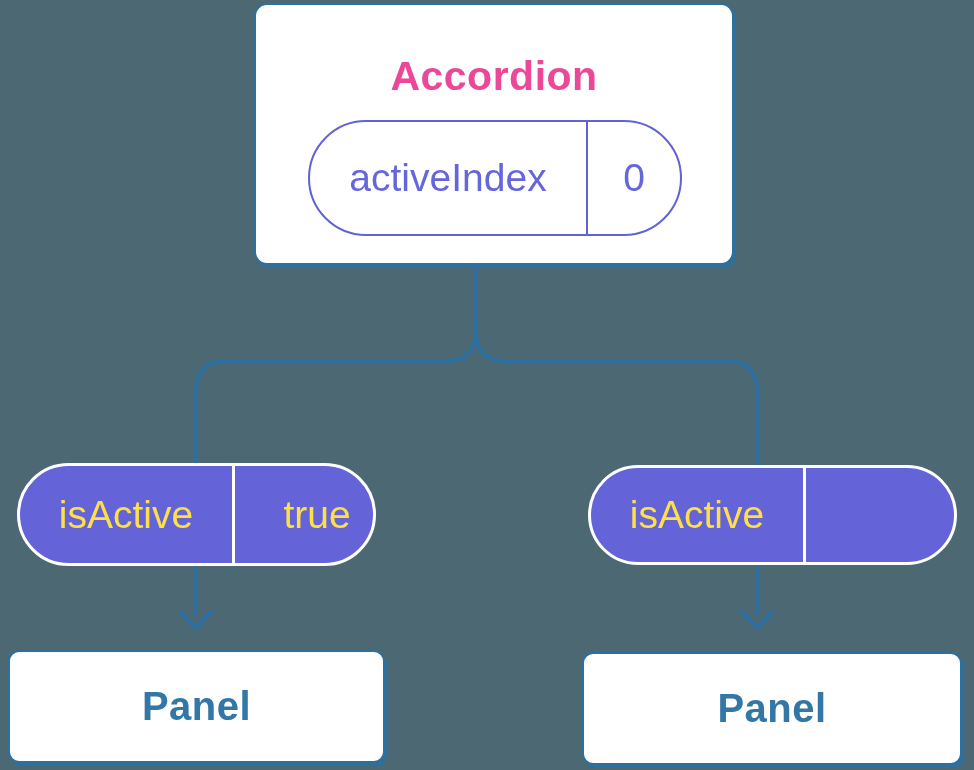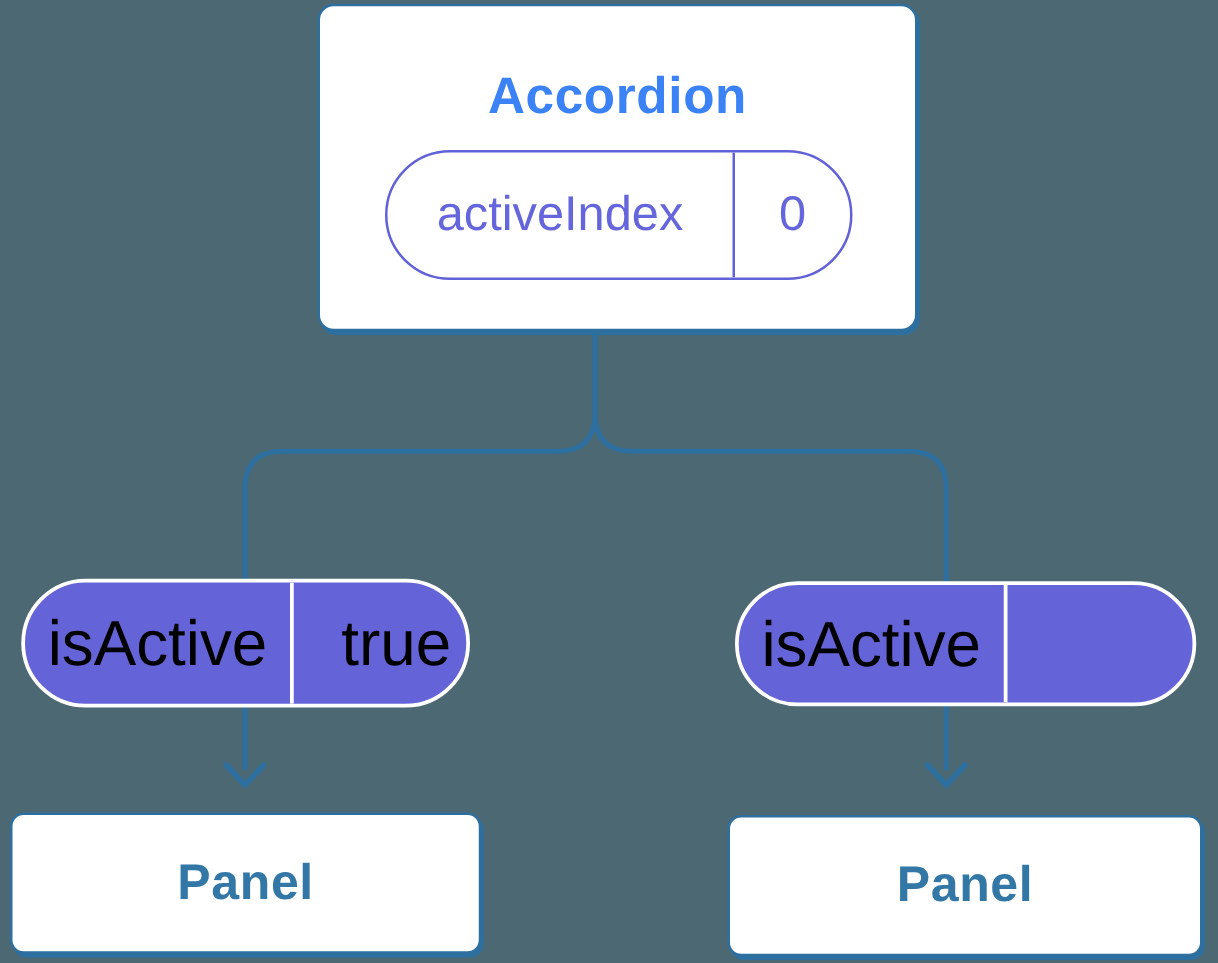--- a/index.html
+++ b/index.html
@@ -30,30 +30,30 @@
     z-index: 1;
   }
   .accordion-card {
     left: 254px; top: 3px;
     width: 480px; height: 262px;
   }
   .card-title {
     position: absolute;
     left: 0; right: 0;
     text-align: center;
-    color: #3b82f6;
+    color: #ec4899;
     font-weight: 600;
     font-size: 41px;
     letter-spacing: 0.5px;
   }
   .accordion-card .card-title { top: 48px; }
   .state-pill {
     position: absolute;
     left: 52px; top: 115px;
-    width: 374px; height: 104px;
+    width: 374px; height: 116px;
     box-sizing: border-box;
     border: 2px solid #6161D8;
     border-radius: 60px;
     display: flex;
     align-items: stretch;
     overflow: hidden;
     background: #ffffff;
   }
   .state-pill .cell {
     display: flex;
@@ -77,22 +77,22 @@
     border-radius: 60px;
     display: flex;
     align-items: stretch;
     overflow: hidden;
     z-index: 1;
   }
   .prop-pill .cell {
     display: flex;
     align-items: center;
     justify-content: center;
-    color: #000000;
-    font-size: 51px;
+    color: #fde047;
+    font-size: 39px;
     font-weight: 400;
   }
   .prop-pill .cell.name { flex: 0 0 212px; }
   .prop-pill .cell.value { flex: 1 1 auto; margin-left: 26px; }
   .prop-pill .divider {
     flex: 0 0 3px;
     background: #ffffff;
   }
   .prop-pill-left  { left: 17px;  top: 463px; width: 359px; height: 103px; }
   .prop-pill-right { left: 588px; top: 465px; width: 369px; height: 100px; }

